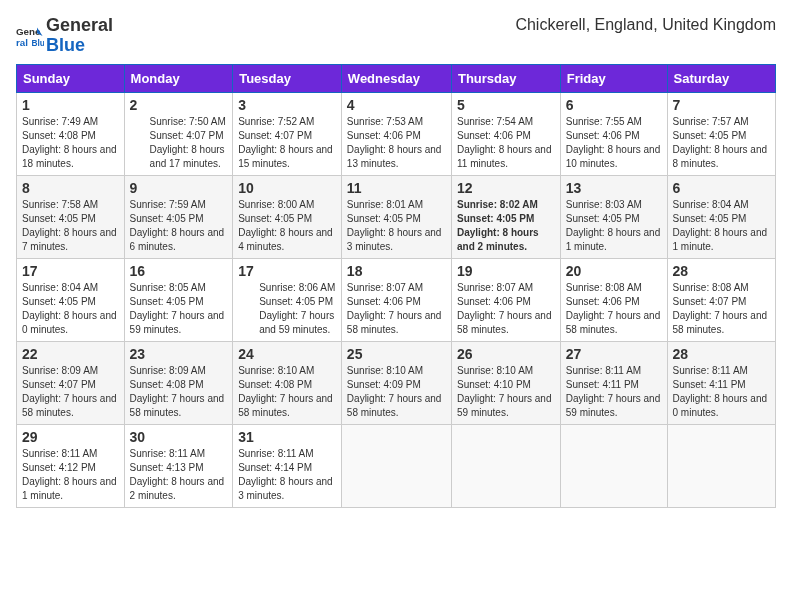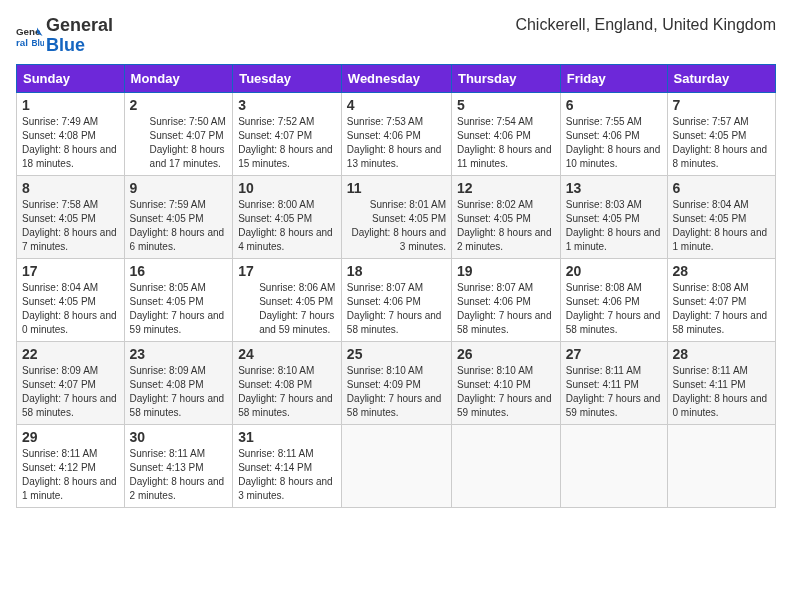--- a/index.html
+++ b/index.html
@@ -181,27 +181,27 @@
 Daylight: 8 hours and 6 minutes.</div>
         </td>
         <td>
           <span class="day-number">10</span>
           <div class="day-info" style="white-space: pre-line;">Sunrise: 8:00 AM
 Sunset: 4:05 PM
 Daylight: 8 hours and 4 minutes.</div>
         </td>
         <td>
           <span class="day-number">11</span>
-          <div class="day-info" style="white-space: pre-line; text-align: right;">Sunrise: 8:01 AM
+          <div class="day-info" style="white-space: pre-line;">Sunrise: 8:01 AM
 Sunset: 4:05 PM
 Daylight: 8 hours and 3 minutes.</div>
         </td>
         <td>
           <span class="day-number">12</span>
-          <div class="day-info" style="white-space: pre-line;">Sunrise: 8:02 AM
+          <div class="day-info" style="white-space: pre-line; font-weight: bold;">Sunrise: 8:02 AM
 Sunset: 4:05 PM
 Daylight: 8 hours and 2 minutes.</div>
         </td>
         <td>
           <span class="day-number">13</span>
           <div class="day-info" style="white-space: pre-line;">Sunrise: 8:03 AM
 Sunset: 4:05 PM
 Daylight: 8 hours and 1 minute.</div>
         </td>
         <td>

